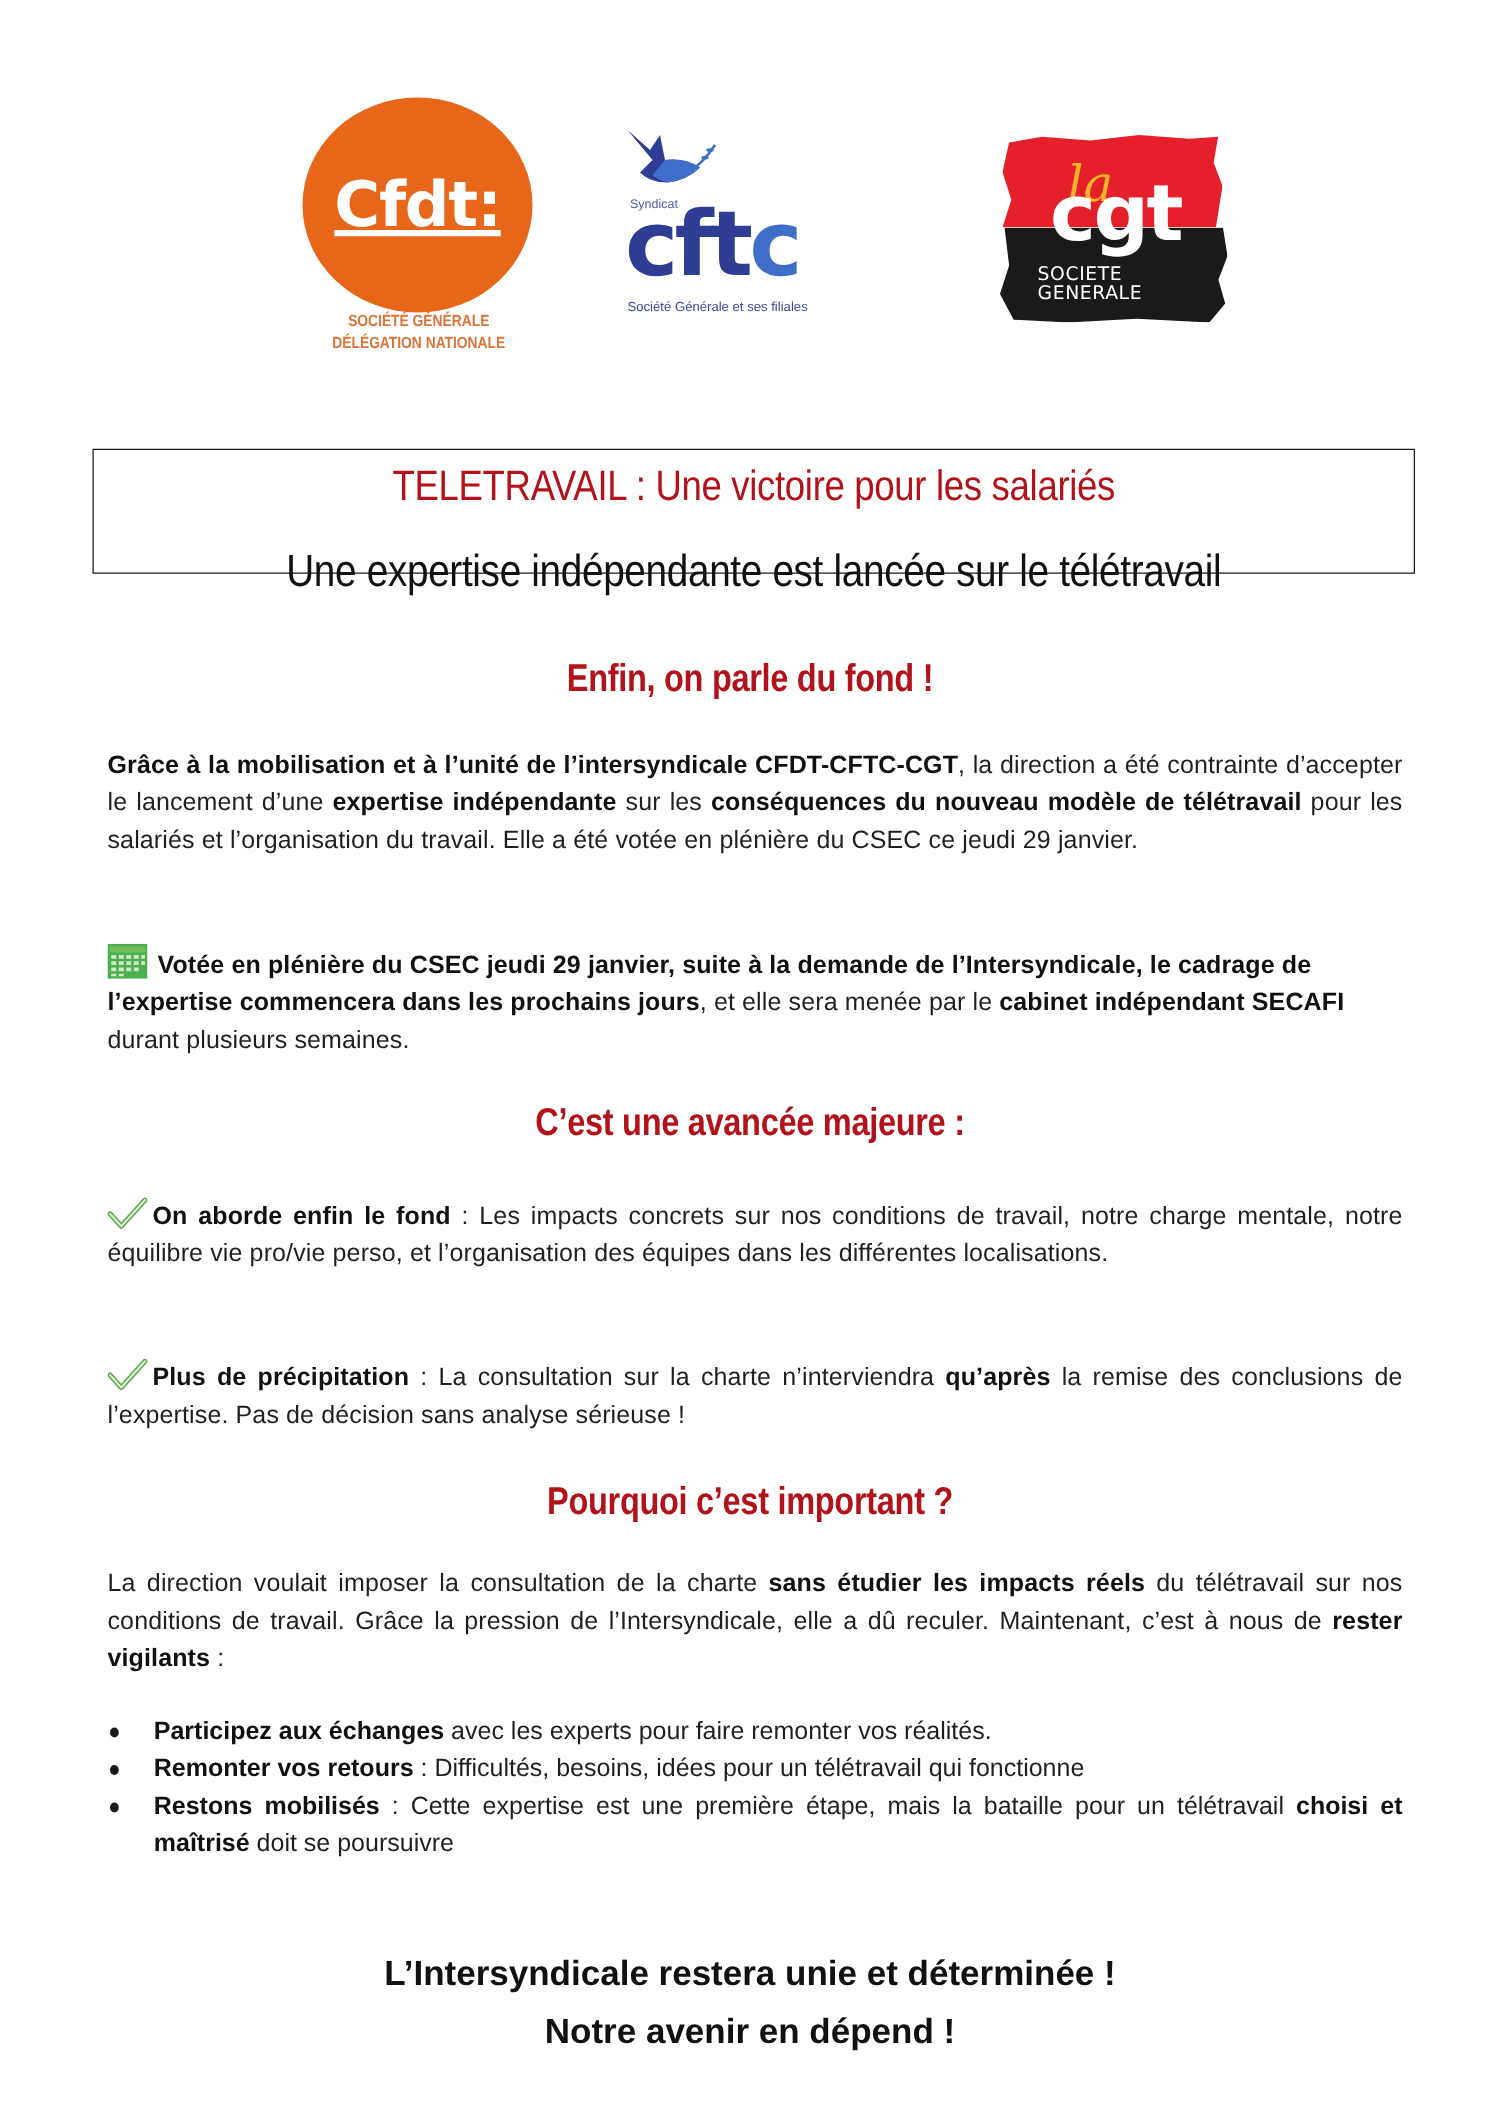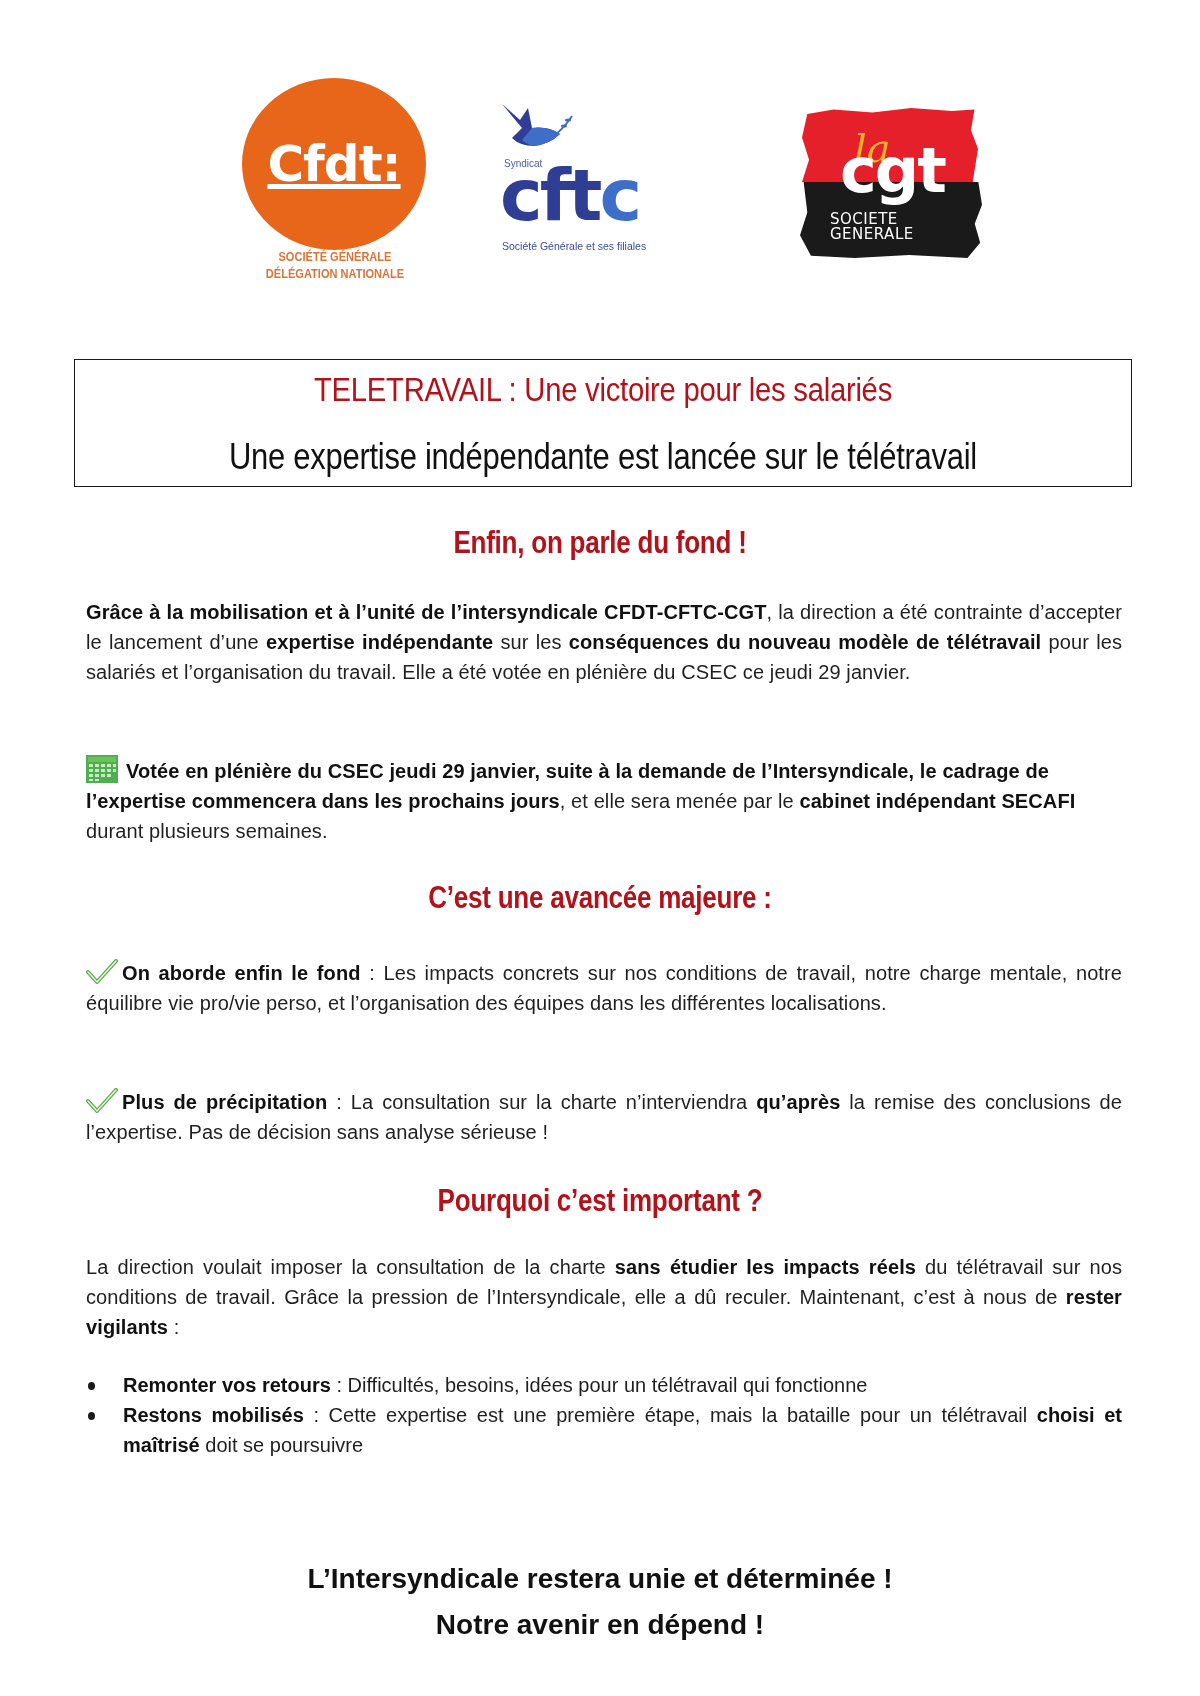--- a/index.html
+++ b/index.html
@@ -50,21 +50,21 @@
       position: absolute; left: 44px; top: 30px; font-family: "DejaVu Sans", sans-serif; font-weight: bold;
       font-size: 62px; color: #ffffff; line-height: 66px; letter-spacing: -2px;
     }
     .cgt-caption {
       position: absolute; left: 34px; top: 104px; font-family: "DejaVu Sans", sans-serif;
       font-size: 15px; line-height: 15px; color: #ffffff; letter-spacing: 0.5px;
     }
 
     
     .title-box {
-      position: absolute; left: 74px; top: 359px; width: 1058px; height: 128px;
+      position: absolute; left: 74px; top: 359px; width: 1058px; height: 100px;
       border: 1.5px solid #1a1a1a; text-align: center;
     }
     .title-line1 {
       position: absolute; left: 0; top: 10px; width: 100%;
       font-family: "Liberation Sans", sans-serif; font-weight: normal; font-size: 34px;
       color: #b2131b; transform: scaleX(0.86); letter-spacing: -0.3px;
     }
     .title-line2 {
       position: absolute; left: 0; top: 76px; width: 100%;
       font-family: "Liberation Sans", sans-serif; font-size: 36px; color: #111111;
@@ -192,20 +192,24 @@
     <path d="M2 13 L11 23 L30 2" stroke="#e8f4e0" stroke-width="1.5" fill="none" stroke-linejoin="round" stroke-linecap="round"></path>
   </svg><b>Plus de précipitation</b><span> : La consultation sur la charte n’interviendra </span><b>qu’après</b><span> la remise des conclusions de l’expertise. Pas de décision sans analyse sérieuse !</span></p>
 
 <div class="section-heading" style="top:1183px;">Pourquoi c’est important ?</div>
 
 <p class="para" style="top:1252px;"><span>La direction voulait imposer la consultation de la charte </span><b>sans étudier les impacts réels</b><span> du télétravail sur nos conditions de travail. Grâce la pression de l’Intersyndicale, elle a dû reculer. Maintenant, c’est à nous de </span><b>rester vigilants</b><span> :</span></p>
 
 <div class="bullets" style="top:1370px;">
   <div class="bullet">
     <span class="bullet-dot"></span>
+    <b>Participez aux échanges</b><span> avec les experts pour faire remonter vos réalités.</span>
+  </div>
+  <div class="bullet">
+    <span class="bullet-dot"></span>
     <b>Remonter vos retours</b><span> : Difficultés, besoins, idées pour un télétravail qui fonctionne</span>
   </div>
   <div class="bullet">
     <span class="bullet-dot"></span>
     <b>Restons mobilisés</b><span> : Cette expertise est une première étape, mais la bataille pour un télétravail </span><b>choisi et maîtrisé</b><span> doit se poursuivre</span>
   </div>
 </div>
 
 <div class="closing" style="top:1556px;">
   <div>L’Intersyndicale restera unie et déterminée !</div>

